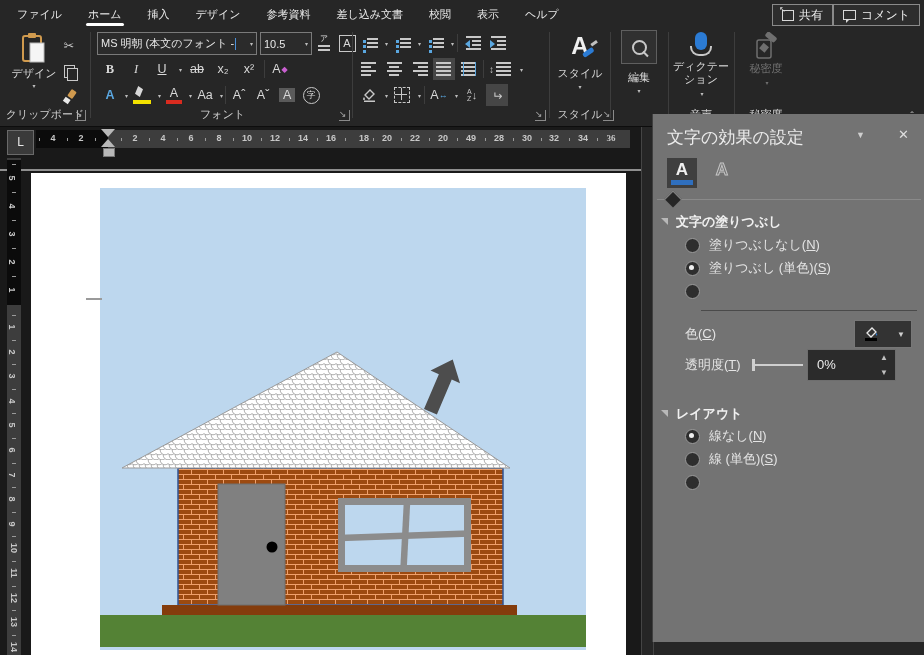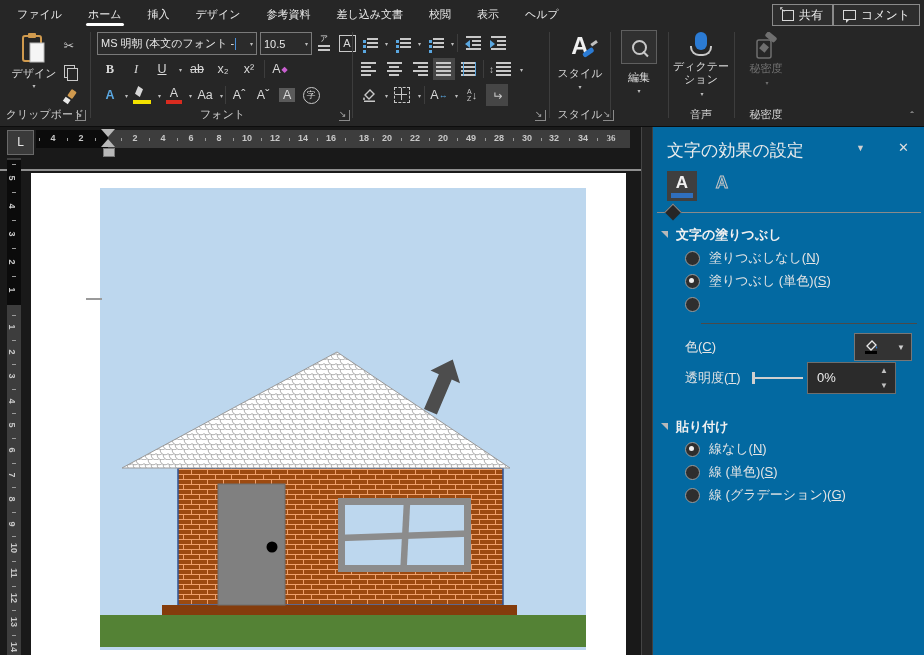--- a/index.html
+++ b/index.html
@@ -54,21 +54,21 @@
   .vruler .vmargin{position:absolute;left:0;top:2px;width:14px;height:145px;background:#0b0b0b;}
   .vnum{position:absolute;left:2px;font-size:9px;font-weight:bold;color:#c8c8c8;transform:rotate(90deg);}
   .vtick{position:absolute;left:5px;width:4px;height:1px;background:#9a9a9a;}
   
   .workspace{position:absolute;left:0;top:127px;width:652px;height:528px;background:#191919;}
   .doc-topline{position:absolute;left:0;top:169px;width:641px;height:2px;background:#8f8f8f;}
   .page{position:absolute;left:31px;top:173px;width:595px;height:482px;background:#ffffff;}
   .caret-mark{position:absolute;left:86px;top:298px;width:16px;height:2px;background:#9a9a9a;}
   .scrollcol{position:absolute;left:641px;top:127px;width:11px;height:528px;background:#262626;border-left:1px solid #454545;border-right:1px solid #454545;}
   
-  .pane{position:absolute;left:652px;top:127px;width:272px;height:528px;background:#0369a1;border-left:1px solid #3f3f3f;font-size:13px;}
+  .pane{position:absolute;left:652px;top:114px;width:272px;height:528px;background:#737373;border-left:1px solid #3f3f3f;font-size:13px;}
   .pane-title{position:absolute;left:14px;top:12px;font-size:17px;color:#ececec;}
   .pane-dd{position:absolute;right:60px;top:16px;font-size:9px;color:#cfcfcf;}
   .pane-close{position:absolute;right:16px;top:13px;font-size:13px;color:#dfdfdf;}
   .pane-tab{position:absolute;top:44px;width:30px;height:30px;text-align:center;}
   .pane-tab .A{font-size:17px;font-weight:bold;color:#f0f0f0;line-height:24px;}
   .pane-tab.sel{background:#3f3f3f;}
   .pane-tab.sel .bar{position:absolute;left:4px;right:4px;bottom:3px;height:5px;background:#2f6fbe;}
   .pane-tab.ghost .A{color:transparent;-webkit-text-stroke:1px #c4c4c4;}
   .pane-sep{position:absolute;left:4px;top:85px;width:264px;height:1px;background:#8a8a8a;}
   .pane-notch{position:absolute;left:14px;top:79px;width:11px;height:11px;background:#262626;border-top:1px solid #8a8a8a;border-left:1px solid #8a8a8a;transform:rotate(45deg);}
@@ -601,31 +601,30 @@
     <div class="slider-thumb"></div>
     <div class="slider-track"></div>
     <div class="spinbox">
       <span class="val">0%</span>
       <span class="up">▲</span>
       <span class="dn">▼</span>
     </div>
 
     <div class="sec-head" style="top:291px;">
       <span class="tri"></span>
-      <span>貼り付け</span>
+      <span>レイアウト</span>
     </div>
     <div id="outline-radios">
         <div class="radio-row" style="top: 312px;">
           <span class="rc sel"></span>
           <span>線なし(<u>N</u>)</span>
         </div>
         <div class="radio-row" style="top: 335px;">
           <span class="rc"></span>
           <span>線 (単色)(<u>S</u>)</span>
         </div>
         <div class="radio-row" style="top: 358px;">
           <span class="rc"></span>
-          <span>線 (グラデーション)(<u>G</u>)</span>
         </div>
       </div>
   </div>
 
 </div>
 
 </body></html>

